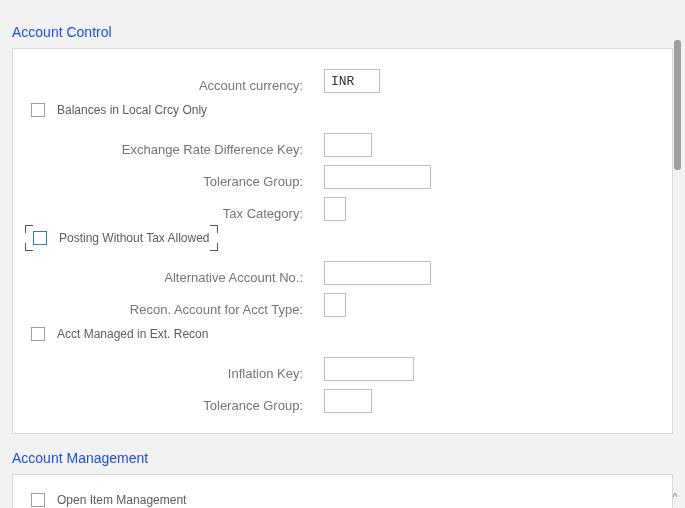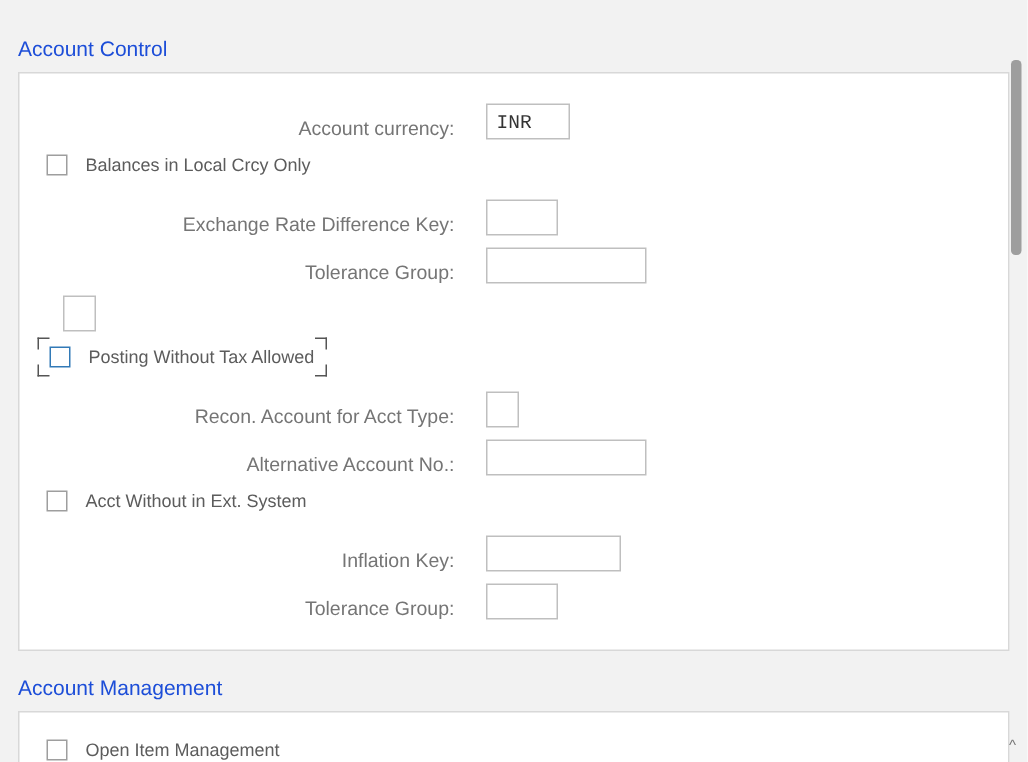--- a/index.html
+++ b/index.html
@@ -153,53 +153,54 @@
     </div>
 
     <div class="row">
       <div class="label-col">Tolerance Group:</div>
       <div class="input-col">
         <input type="text" class="w-med" value="" style="">
       </div>
     </div>
 
     <div class="row">
+      <div class="label-col">Tax Category:</div>
       <div class="input-col">
         <input type="text" class="w-tiny" value="" style="">
       </div>
     </div>
 
     <div class="checkbox-row" style="padding-left:0; margin-left:-4px;">
       <span class="focus-wrap">
         <span class="corner tl"></span>
         <span class="corner tr"></span>
         <span class="corner bl"></span>
         <span class="corner br"></span>
         <span class="chk"></span>
         <span class="chk-label">Posting Without Tax Allowed</span>
       </span>
     </div>
 
     <div class="row">
+      <div class="label-col">Alternative Account No.:</div>
+      <div class="input-col">
+        <input type="text" class="w-med" value="" style="">
+      </div>
+    </div>
+
+    <div class="row">
       <div class="label-col">Recon. Account for Acct Type:</div>
       <div class="input-col">
         <input type="text" class="w-tiny" value="" style="">
       </div>
     </div>
 
-    <div class="row">
-      <div class="label-col">Alternative Account No.:</div>
-      <div class="input-col">
-        <input type="text" class="w-med" value="" style="">
-      </div>
-    </div>
-
     <div class="checkbox-row">
       <span class="chk"></span>
-      <span class="chk-label">Acct Without in Ext. System</span>
+      <span class="chk-label">Acct Managed in Ext. Recon</span>
     </div>
 
     <div class="row">
       <div class="label-col">Inflation Key:</div>
       <div class="input-col">
         <input type="text" class="w-wide" value="" style="">
       </div>
     </div>
 
     <div class="row">

